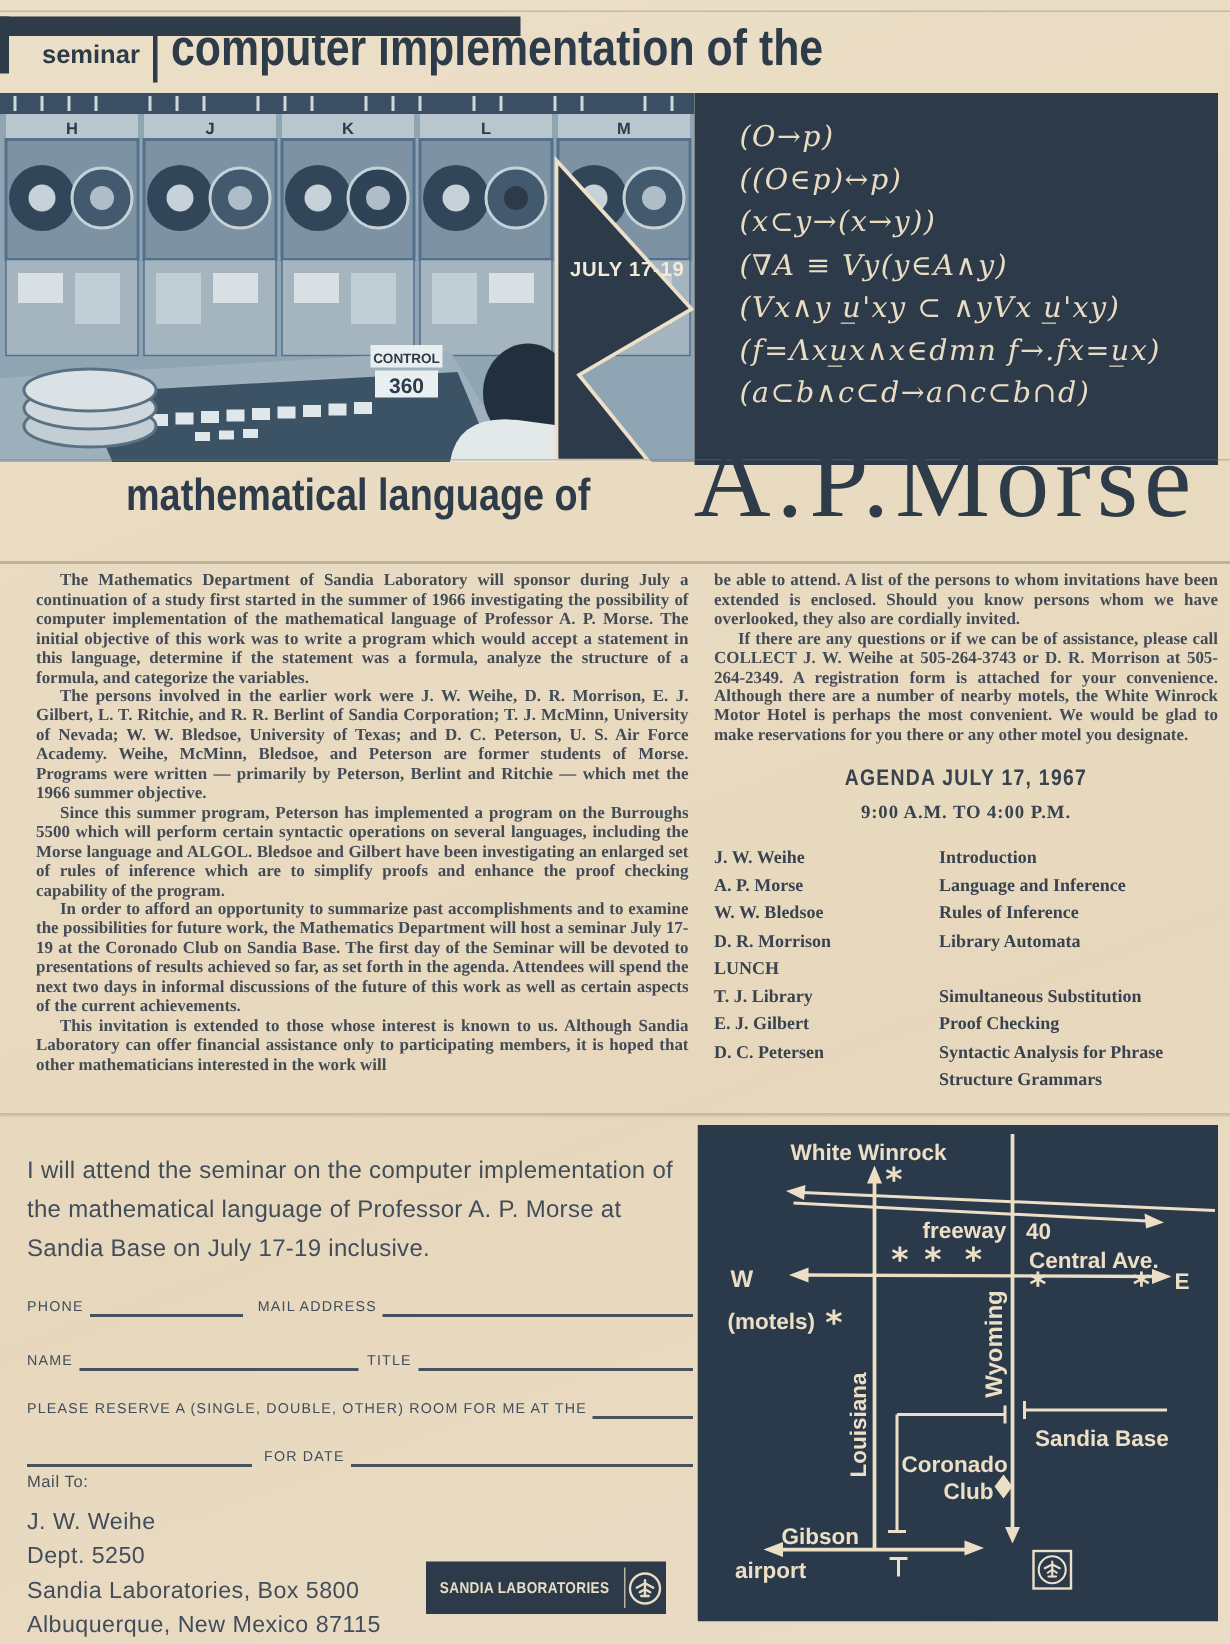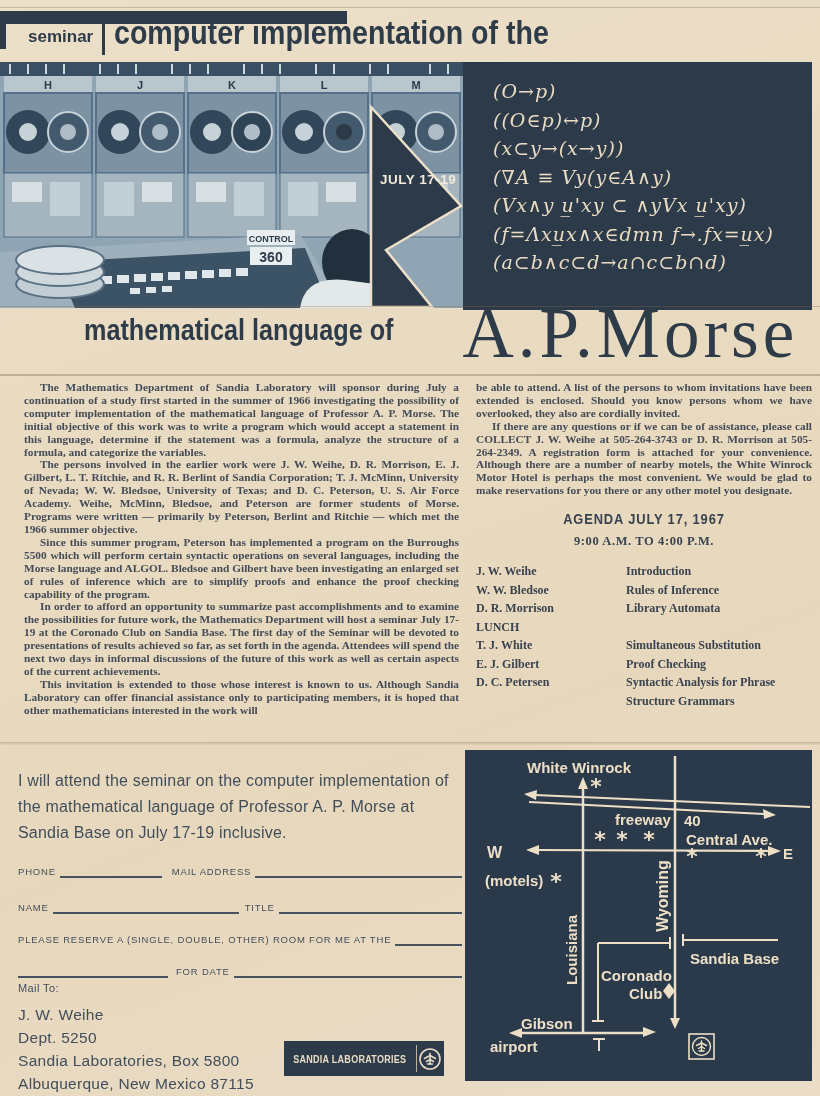--- a/index.html
+++ b/index.html
@@ -14,21 +14,21 @@
   .topsliver{left:0;top:11px;width:6px;height:38px;background:#2e3b49;}
   .topline{left:0;top:7px;width:820px;height:1px;background:rgba(150,140,120,.45);}
   .kicker{left:28px;top:27px;font-size:17px;font-weight:bold;color:#2e3b49;}
   .hdiv{left:102px;top:21px;width:3px;height:34px;background:#2e3b49;}
   .headline{left:114px;top:13px;font-size:34px;font-weight:bold;color:#2e3b49;}
   
   .panel{left:463px;top:62px;width:349px;height:248px;background:#2c3a49;}
   .formulas{padding:15px 0 0 30px;font-family:"DejaVu Serif",serif;font-style:italic;
             font-size:19px;line-height:28.5px;color:#e9dcc2;letter-spacing:1px;}
   
-  .titleblock{left:84px;top:300px;width:730px;display:flex;align-items:center;}
+  .titleblock{left:84px;top:288px;width:730px;display:flex;align-items:flex-end;}
   .titleprefix{font-size:30px;font-weight:bold;color:#2e3b49;}
   .titlename{font-family:"Liberation Serif",serif;font-size:71px;letter-spacing:4px;
              color:#2e3b49;margin-left:10px;position:relative;top:3px;line-height:60px;}
   
   .crease1{left:0;top:306px;width:820px;height:1px;background:rgba(135,110,80,.35);}
   .crease2{left:0;top:374px;width:820px;height:2px;background:rgba(135,110,80,.38);}
   .crease3{left:0;top:742px;width:820px;height:3px;
            background:linear-gradient(rgba(120,95,65,.30),rgba(120,95,65,.05));}
   
   .columns{left:24px;top:381px;width:788px;display:flex;gap:17px;}
@@ -225,33 +225,37 @@
 
       <div class="agenda">
         <div class="ag-head"><span class="condc">AGENDA  JULY 17, 1967</span></div>
         <div class="ag-time">9:00 A.M. TO 4:00 P.M.</div>
         <div class="ag-rows">
           <div class="ag-row">
               <span class="ag-name">J. W. Weihe</span>
               <span class="ag-topic">Introduction</span>
             </div>
           <div class="ag-row">
+              <span class="ag-name">A. P. Morse</span>
+              <span class="ag-topic">Language and Inference</span>
+            </div>
+          <div class="ag-row">
               <span class="ag-name">W. W. Bledsoe</span>
               <span class="ag-topic">Rules of Inference</span>
             </div>
           <div class="ag-row">
               <span class="ag-name">D. R. Morrison</span>
               <span class="ag-topic">Library Automata</span>
             </div>
           <div class="ag-row">
               <span class="ag-name">LUNCH</span>
               <span class="ag-topic"></span>
             </div>
           <div class="ag-row">
-              <span class="ag-name">T. J. White</span>
+              <span class="ag-name">T. J. Library</span>
               <span class="ag-topic">Simultaneous Substitution</span>
             </div>
           <div class="ag-row">
               <span class="ag-name">E. J. Gilbert</span>
               <span class="ag-topic">Proof Checking</span>
             </div>
           <div class="ag-row">
               <span class="ag-name">D. C. Petersen</span>
               <span class="ag-topic">Syntactic Analysis for Phrase Structure Grammars</span>
             </div>

